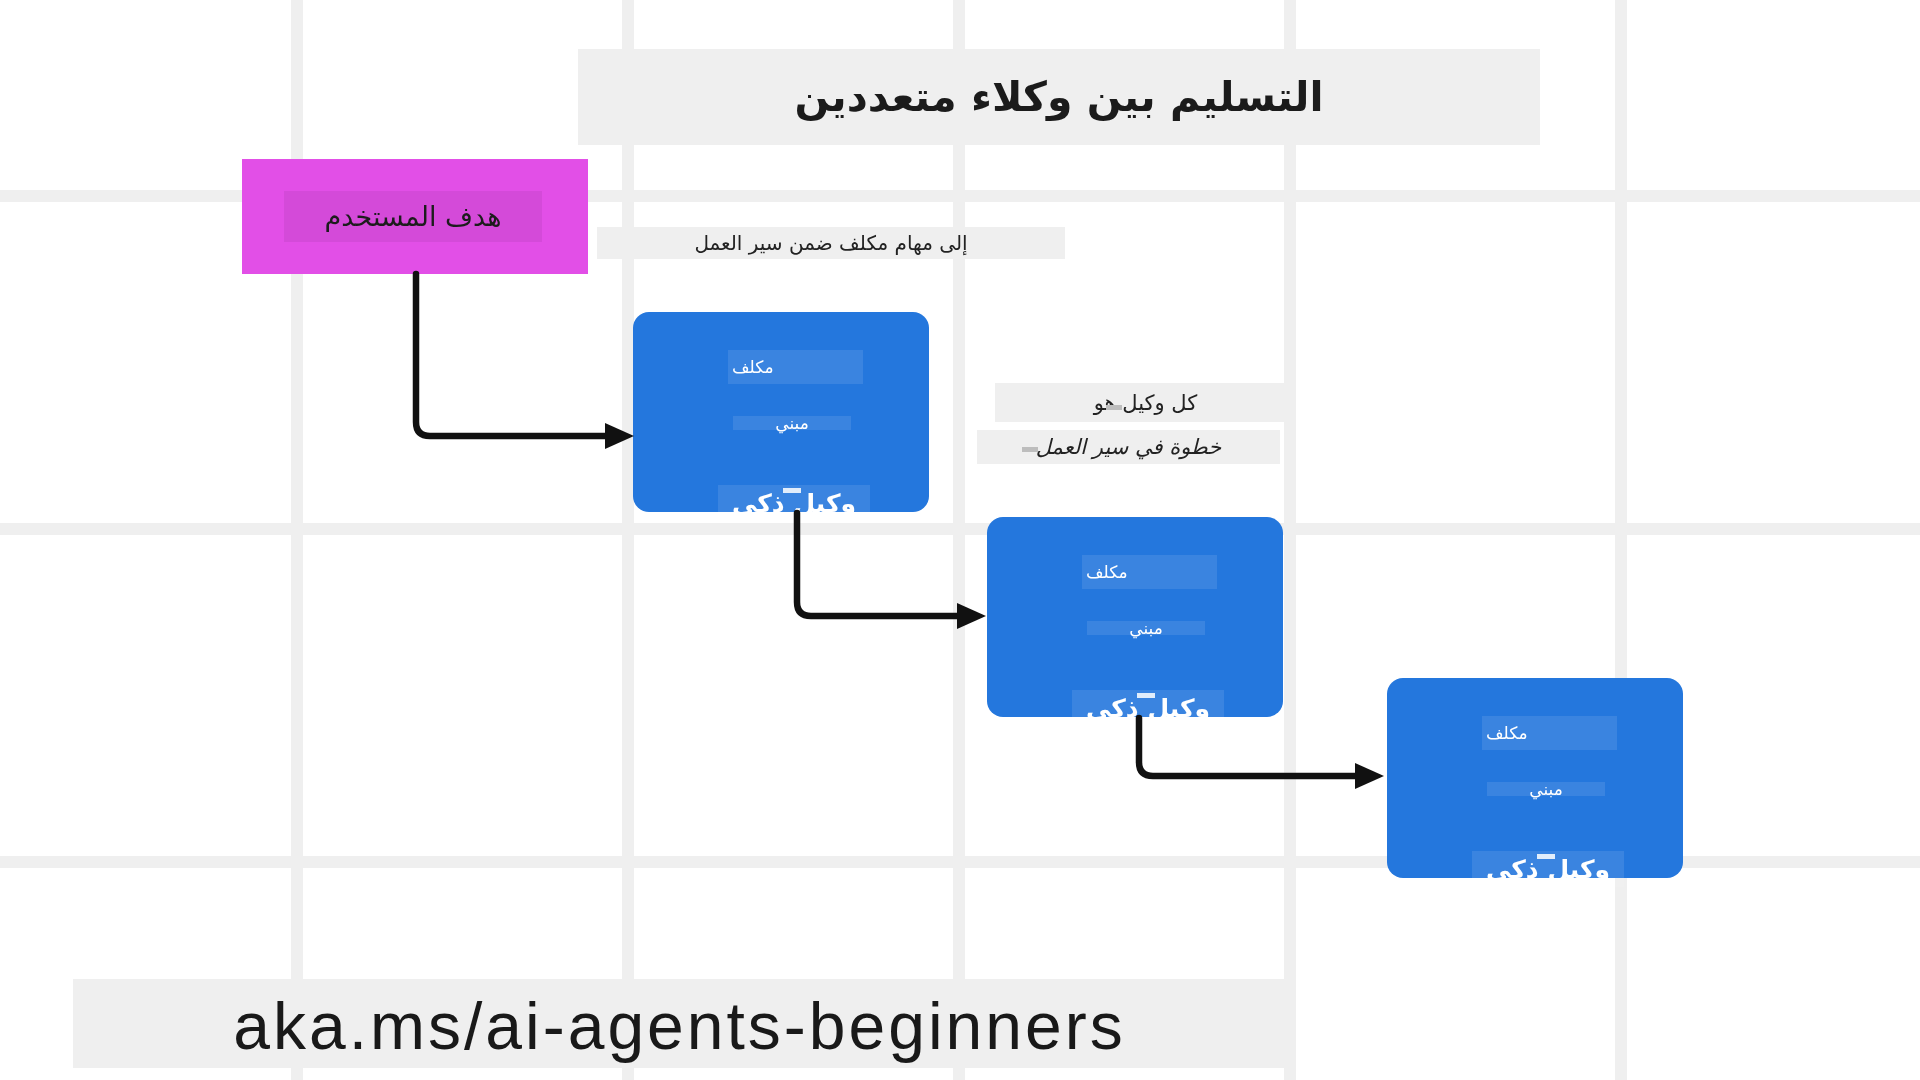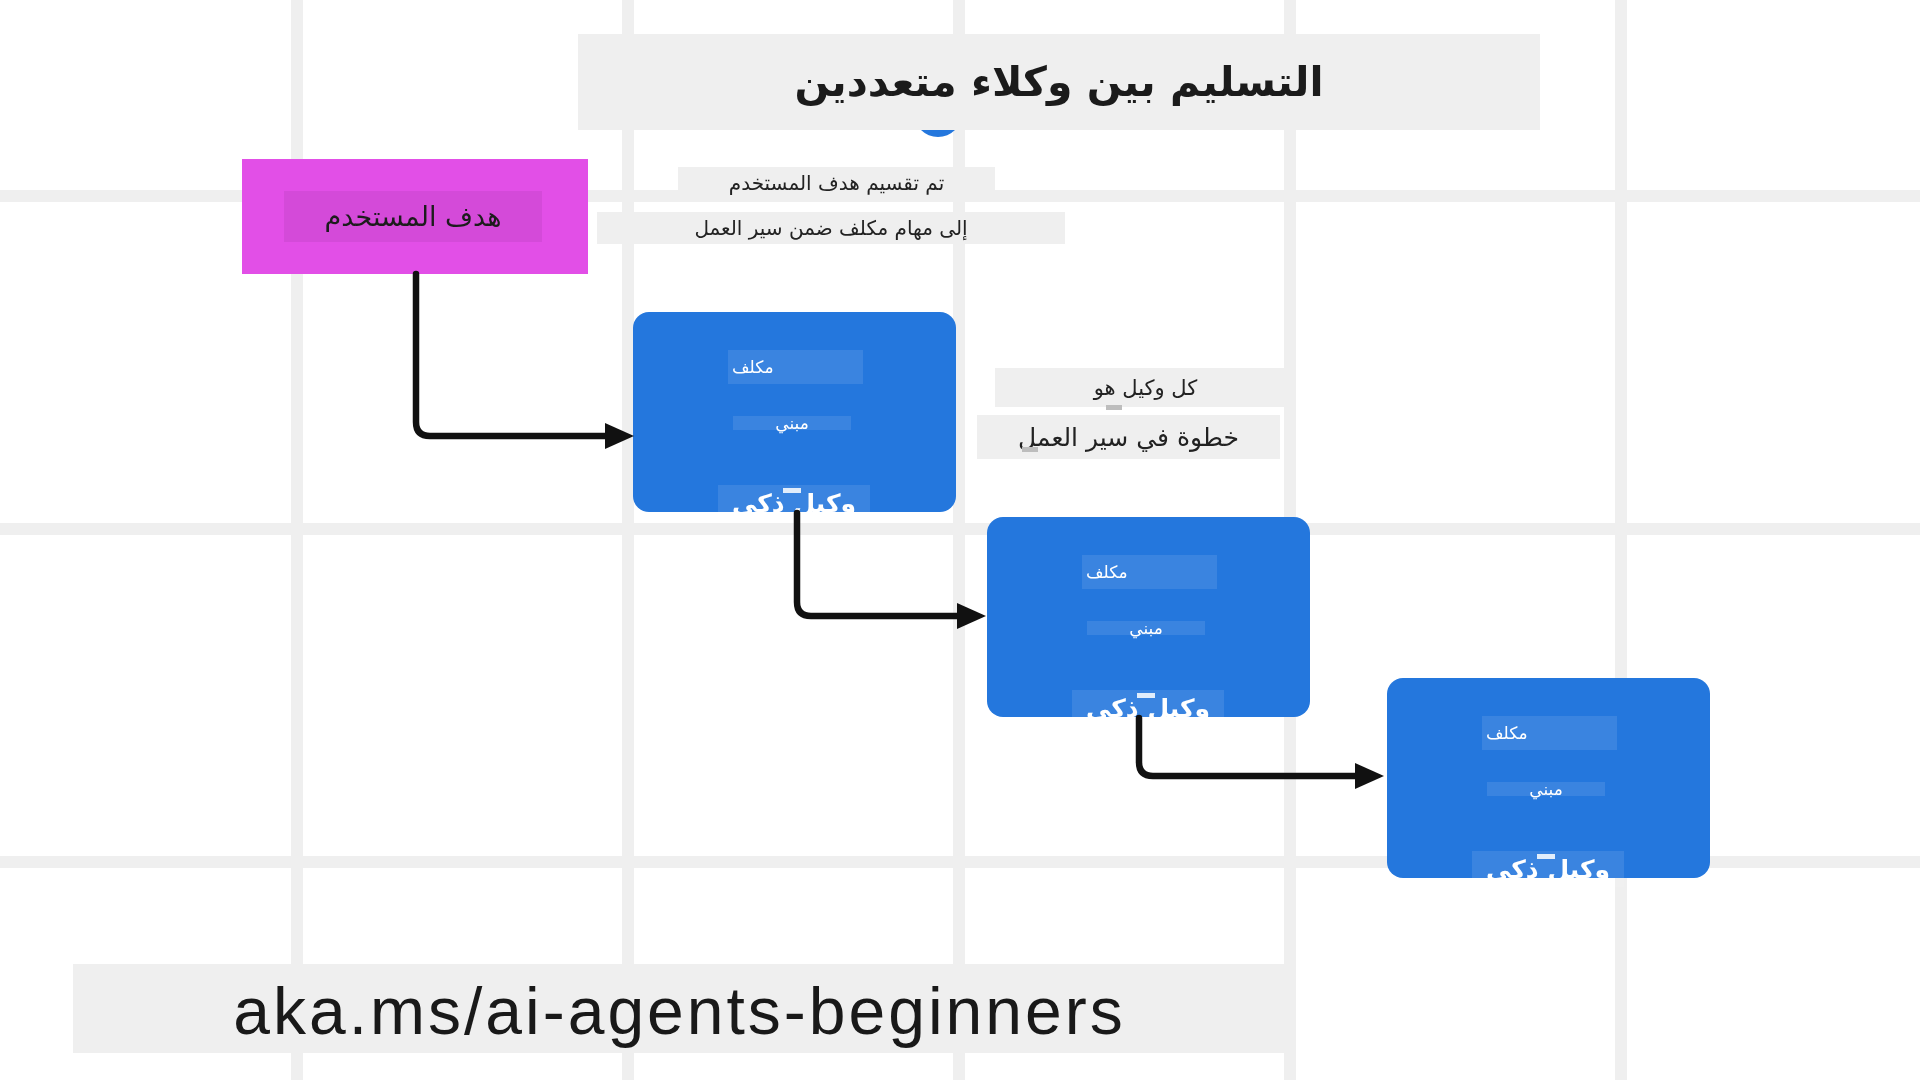--- a/index.html
+++ b/index.html
@@ -7,43 +7,43 @@
     position:relative;width:1920px;height:1080px;overflow:hidden;
     background-color:#ffffff;
     background-image:
       linear-gradient(to right, #efefef 12px, transparent 12px),
       linear-gradient(to bottom, #efefef 12px, transparent 12px);
     background-size:331px 333px, 331px 333px;
     background-position:291px 0px, 0px 190px;
     font-family:"DejaVu Sans", sans-serif;
   }
   .abs{position:absolute;}
-  .gray-bar{background:var(--panel-gray);}
+  .gray-bar{background:var(--panel-gray);margin-top:15px;}
   .rtl{direction:rtl;unicode-bidi:embed;}
   
   .title-bar{left:578px;top:34px;width:962px;height:96px;z-index:2;
     display:flex;align-items:center;justify-content:center;}
   .title-text{font-size:41px;font-weight:600;color:#1b1b1b;letter-spacing:0;}
   .circle-peek{left:914px;top:89px;width:48px;height:48px;border-radius:50%;
     background:var(--agent-blue);z-index:1;}
   
   .goal-box{left:242px;top:159px;width:346px;height:115px;background:var(--goal-magenta);z-index:2;}
   .goal-inner{left:42px;top:32px;width:258px;height:51px;background:rgba(0,0,0,0.06);
     display:flex;align-items:center;justify-content:center;}
   .goal-label{font-size:27px;color:#1c1c1c;}
   
   .note{display:flex;align-items:center;justify-content:center;z-index:2;
     font-size:20px;color:#222;}
   .note-split-1{left:678px;top:167px;width:317px;height:31px;}
   .note-split-2{left:597px;top:212px;width:468px;height:32px;}
   .note-step-1{left:995px;top:368px;width:301px;height:39px;font-size:21px;}
-  .note-step-2{left:977px;top:415px;width:303px;height:44px;font-size:25px;}
+  .note-step-2{left:977px;top:415px;width:303px;height:34px;font-size:21px;font-style:italic;}
   .gray-dash{width:16px;height:5px;background:#bdbdbd;z-index:2;}
   
-  .agent-box{width:296px;height:200px;border-radius:16px;background:var(--agent-blue);z-index:2;padding-left:27px;}
+  .agent-box{width:296px;height:200px;border-radius:16px;background:var(--agent-blue);z-index:2;}
   .agent-1{left:633px;top:312px;}
   .agent-2{left:987px;top:517px;}
   .agent-3{left:1387px;top:678px;}
   .tag{position:absolute;background:rgba(255,255,255,0.10);color:#ffffff;
     display:flex;align-items:center;}
   .tag-tasked{left:95px;top:38px;width:135px;height:34px;font-size:17px;
     justify-content:flex-end;padding-left:0;}
   .tag-tasked span, .tag-built span{padding-left:4px;padding-right:4px;}
   .tag-built{left:100px;top:104px;width:118px;height:14px;font-size:17px;justify-content:center;}
   .tag-name{left:85px;top:137px;width:152px;height:36px;font-size:25px;font-weight:600;
@@ -68,21 +68,20 @@
   <div class="abs gray-bar title-bar">
     <span class="title-text rtl">التسليم بين وكلاء متعددين</span>
   </div>
 
   <div class="abs goal-box">
     <div class="abs goal-inner">
       <span class="goal-label rtl">هدف المستخدم</span>
     </div>
   </div>
 
-  <div class="abs gray-bar note note-split-1 rtl">تم تقسيم هدف المستخدم</div>
   <div class="abs gray-bar note note-split-2 rtl">إلى مهام مكلف ضمن سير العمل</div>
 
   <div class="abs gray-bar note note-step-1 rtl">كل وكيل هو</div>
   <div class="abs gray-dash" style="left:1106px;top:405px;"></div>
   <div class="abs gray-bar note note-step-2 rtl">خطوة في سير العمل</div>
   <div class="abs gray-dash" style="left:1022px;top:447px;"></div>
 
   <div class="abs agent-box agent-1">
     <div class="tag tag-tasked rtl">
         <span>مكلف</span>

